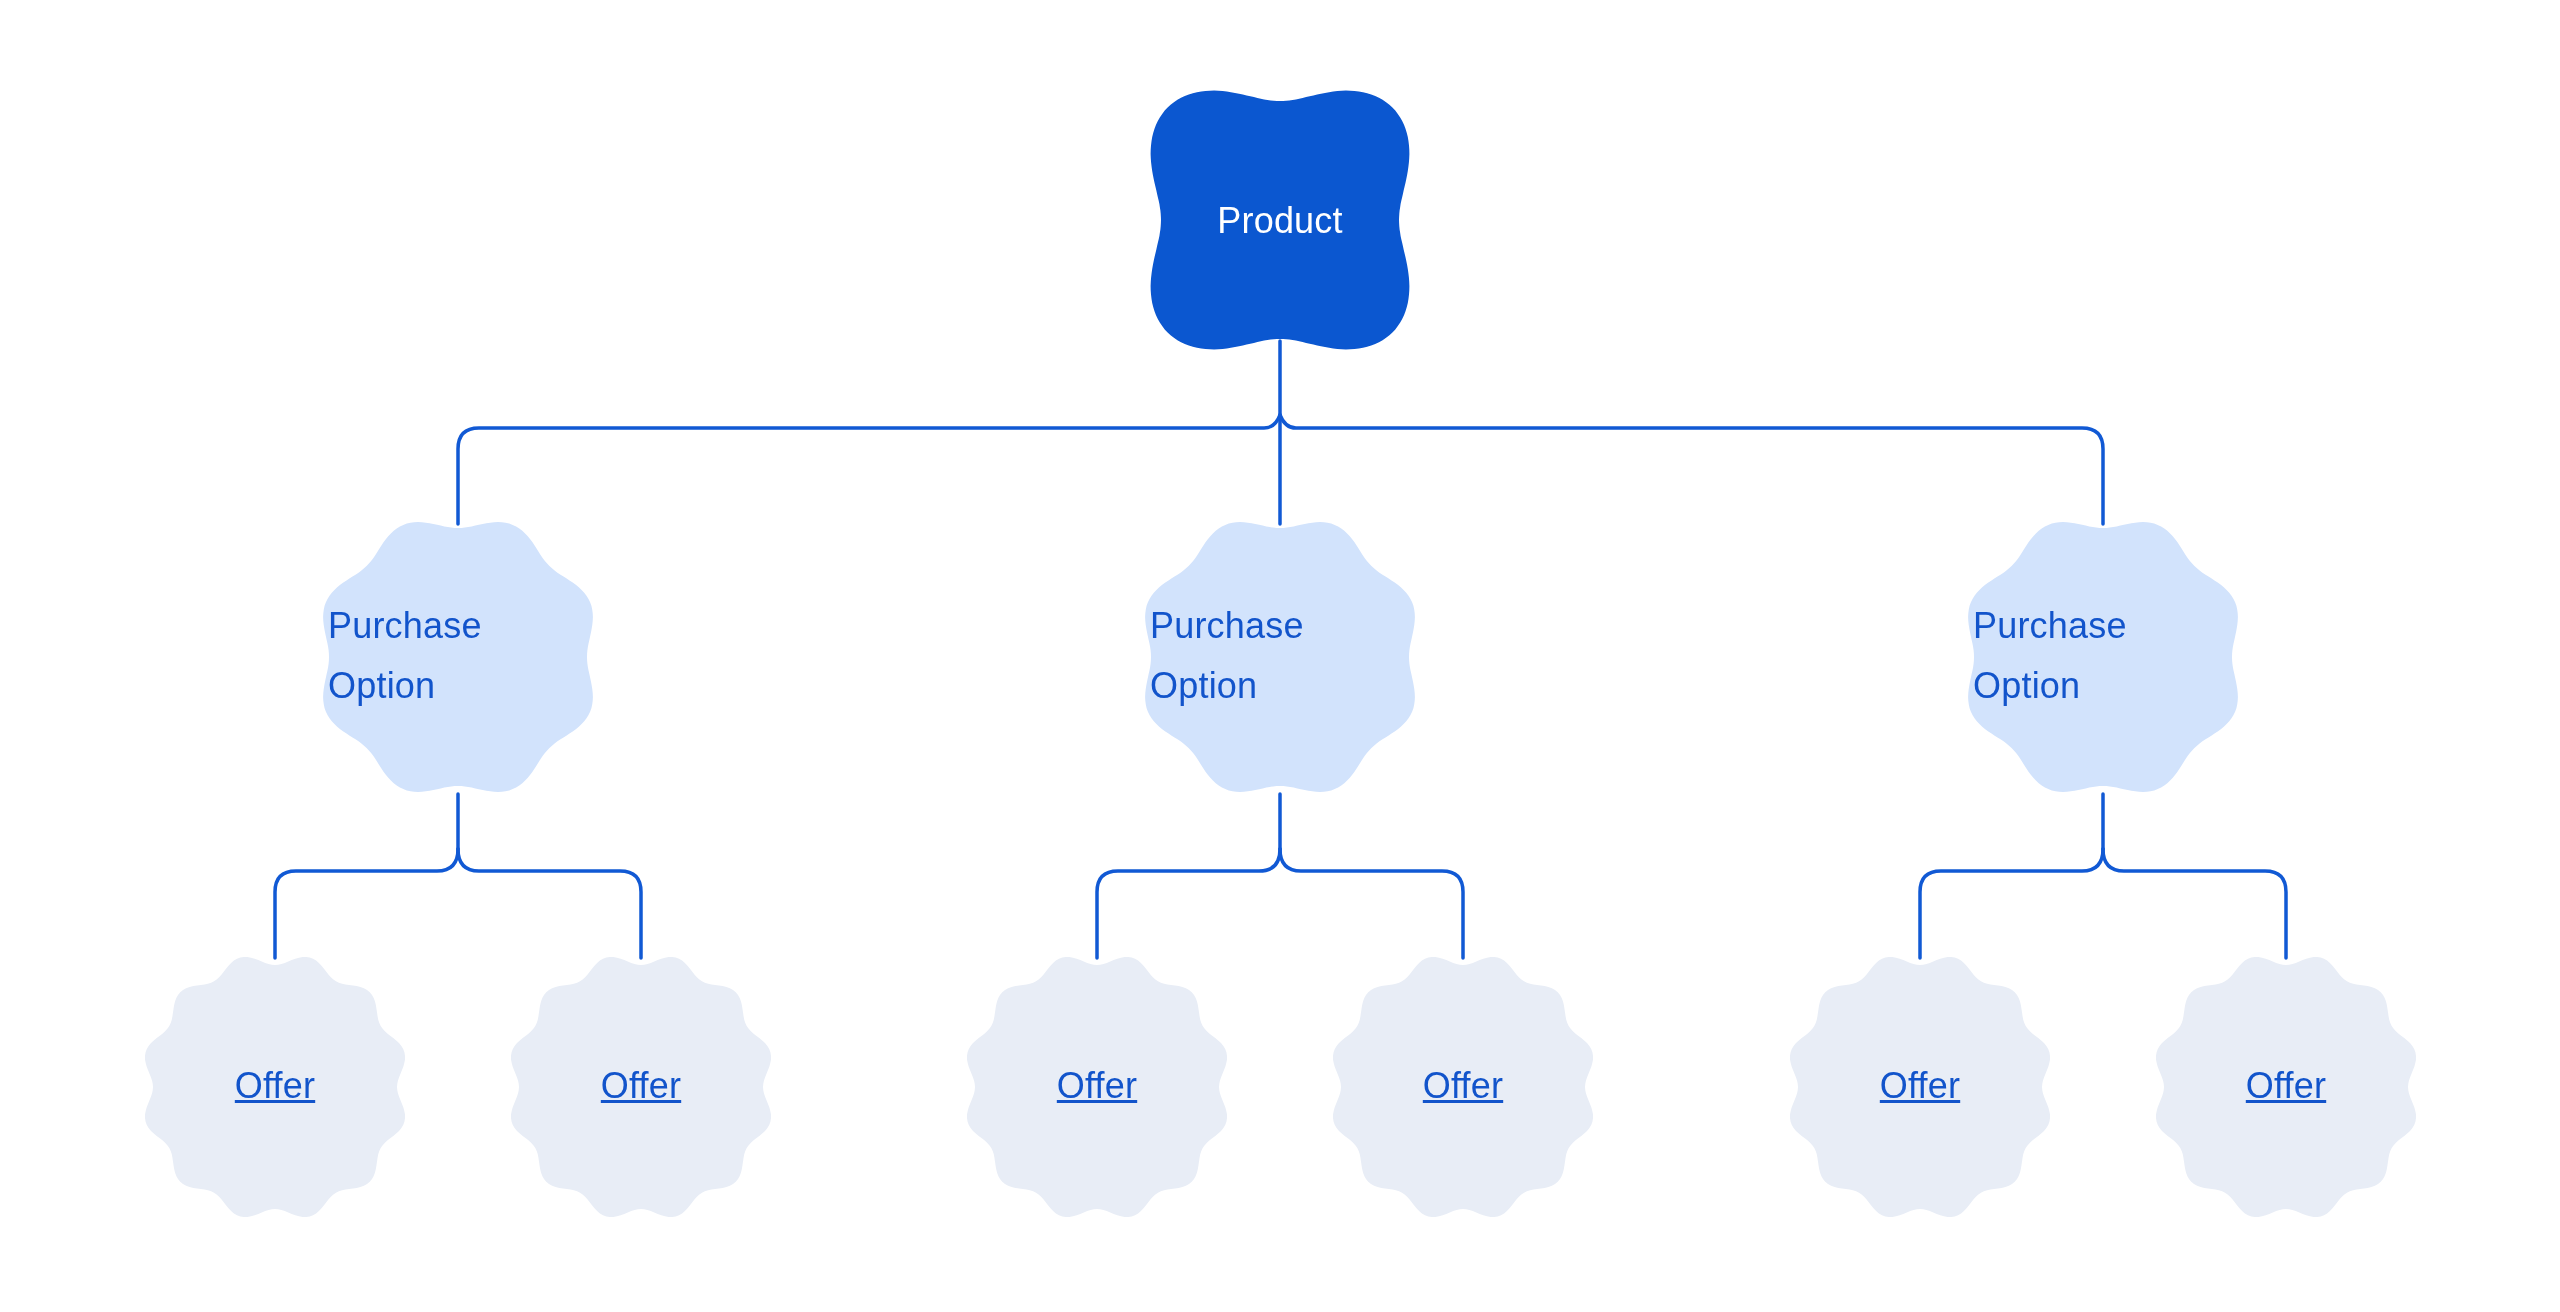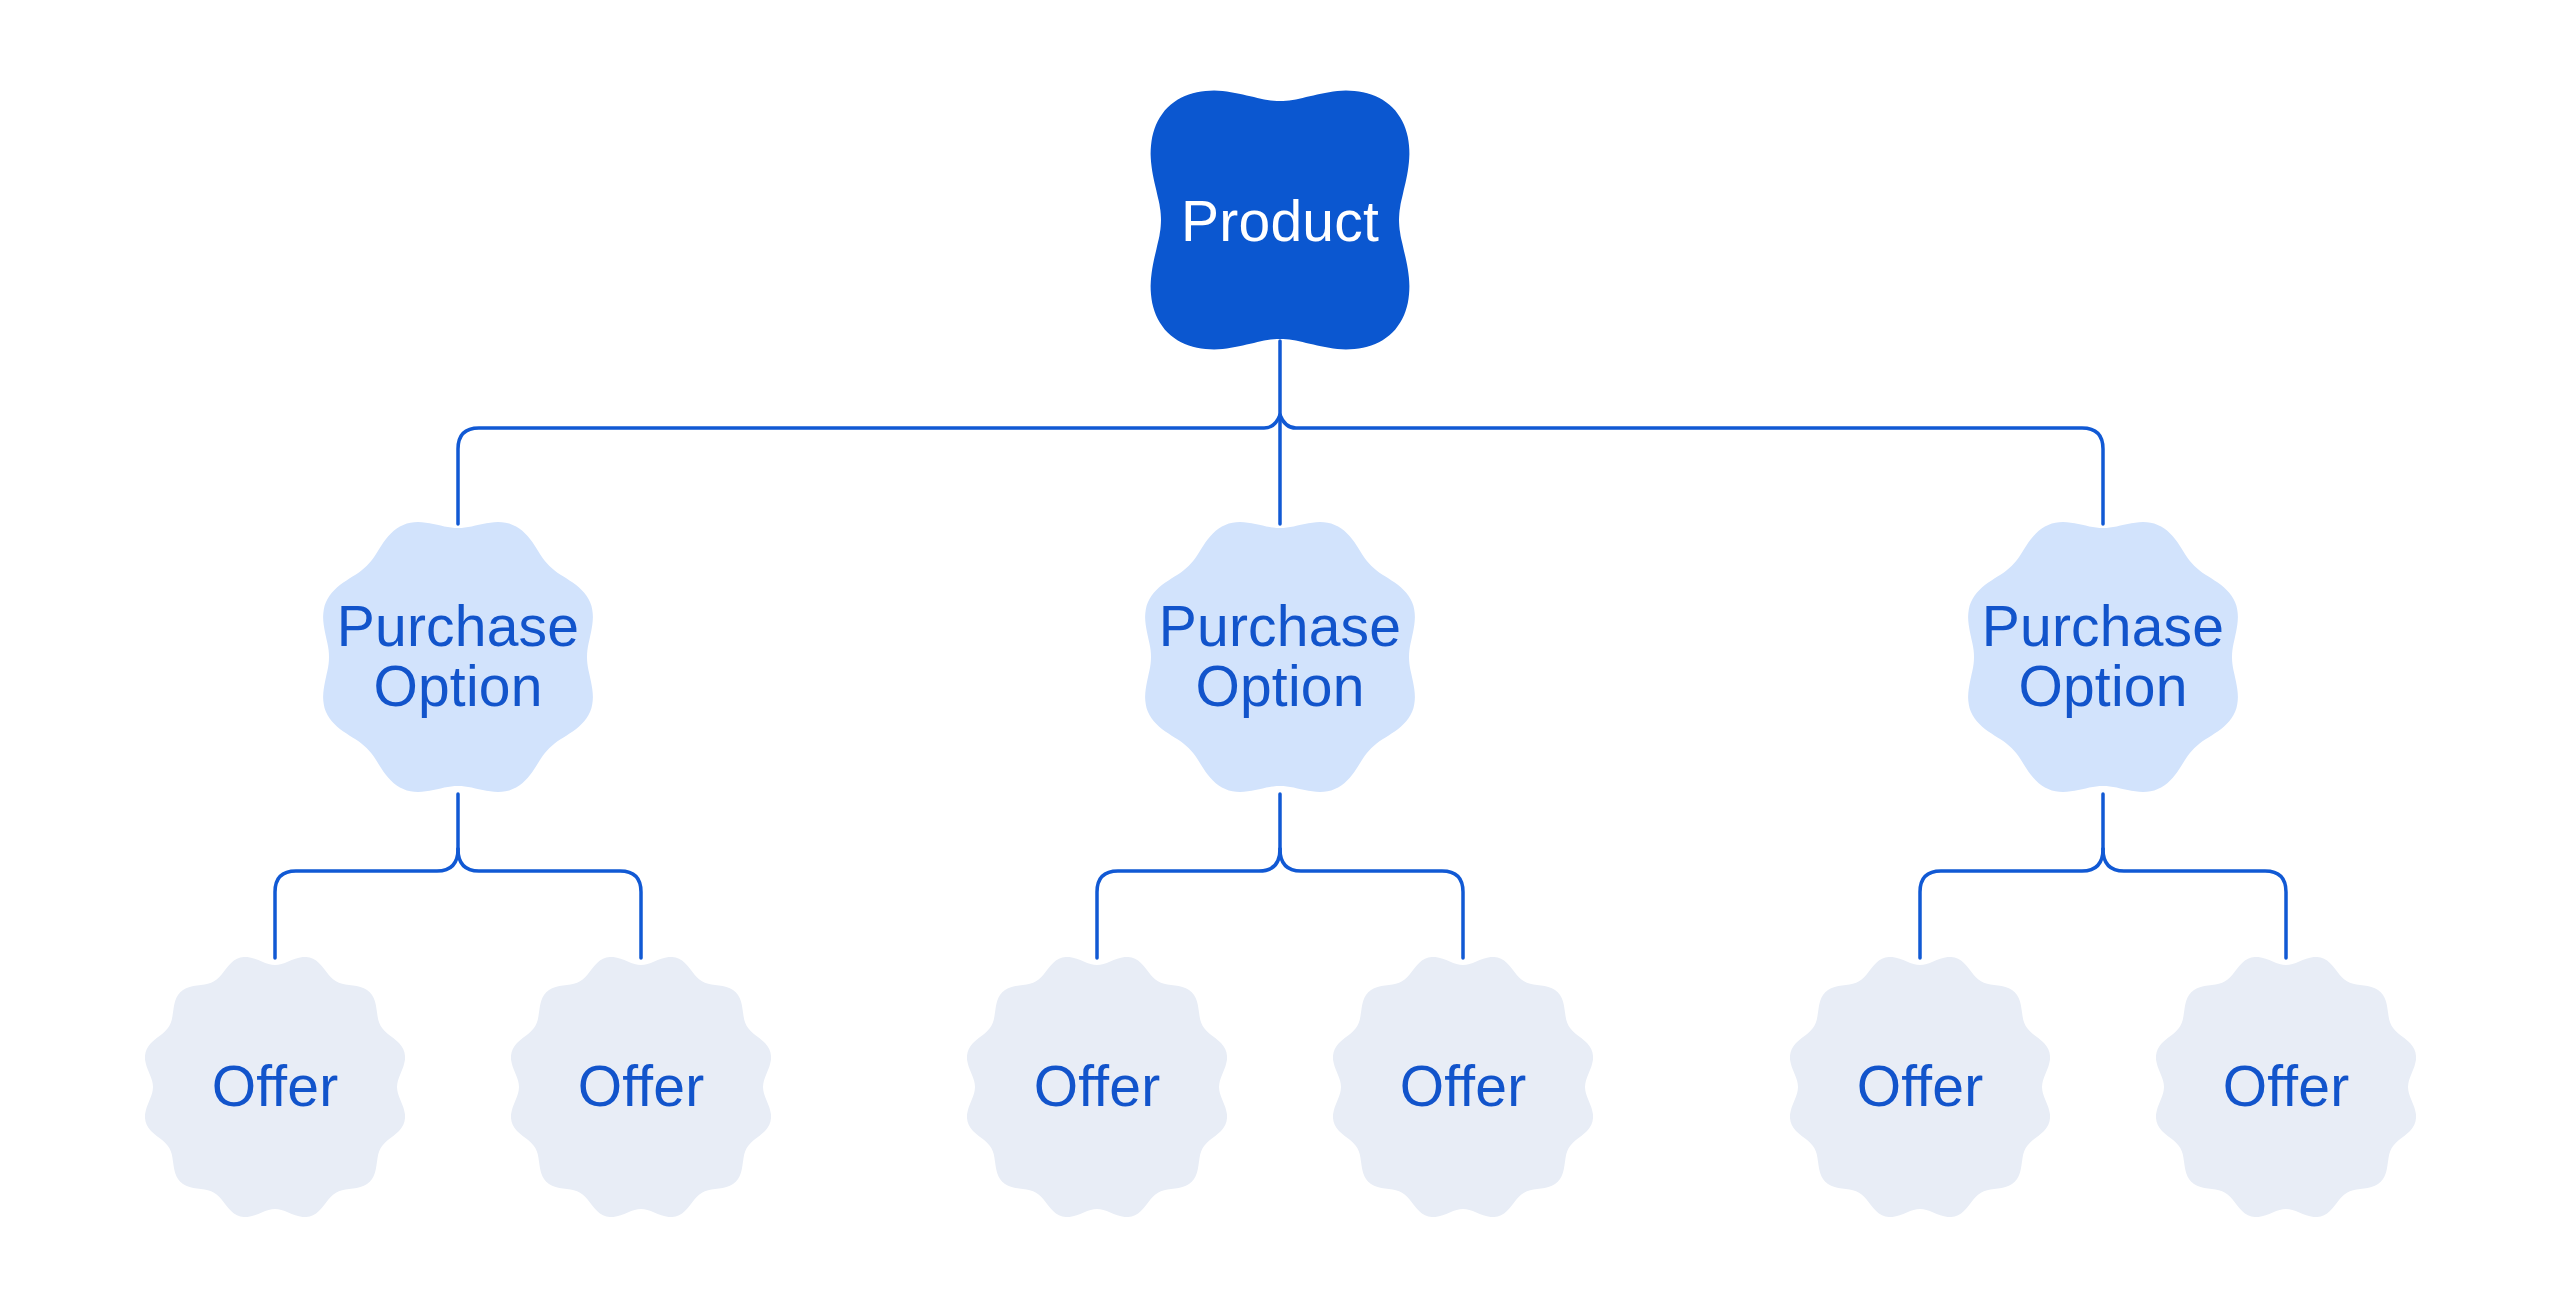--- a/index.html
+++ b/index.html
@@ -17,37 +17,38 @@
   }
   .canvas svg {
     position: absolute;
     left: 0;
     top: 0;
   }
   .node-label {
     position: absolute;
     transform: translate(-50%, -50%);
     font-family: "Liberation Sans", sans-serif;
-    font-size: 57px;
+    font-size: 36px;
     font-weight: 500;
     line-height: 60px;
-    text-align: center;
+    text-align: left;
     white-space: pre-line;
     letter-spacing: 0.2px;
     user-select: none;
   }
   .node-label.root {
     color: var(--product-text, #FFFFFF);
   }
   .node-label.po {
     color: var(--node-text, #1254CB);
     width: 260px;
   }
   .node-label.offer {
     color: var(--node-text, #1254CB);
+    text-decoration: underline;
   }
 </style>
 </head>
 <body>
 
 <div class="canvas" style="background: rgb(255, 255, 255);">
 
   <svg id="diagram-svg" width="2560" height="1312" viewBox="0 0 2560 1312">
       <path d="M1280 341 V 524" fill="none" stroke="#1159D4" stroke-width="3.5" stroke-linecap="round" stroke-linejoin="round"></path>
       <path d="M458 524 V 449 Q 458 428 479 428 H 1264 Q 1275 428 1280 415" fill="none" stroke="#1159D4" stroke-width="3.5" stroke-linecap="round" stroke-linejoin="round"></path>

